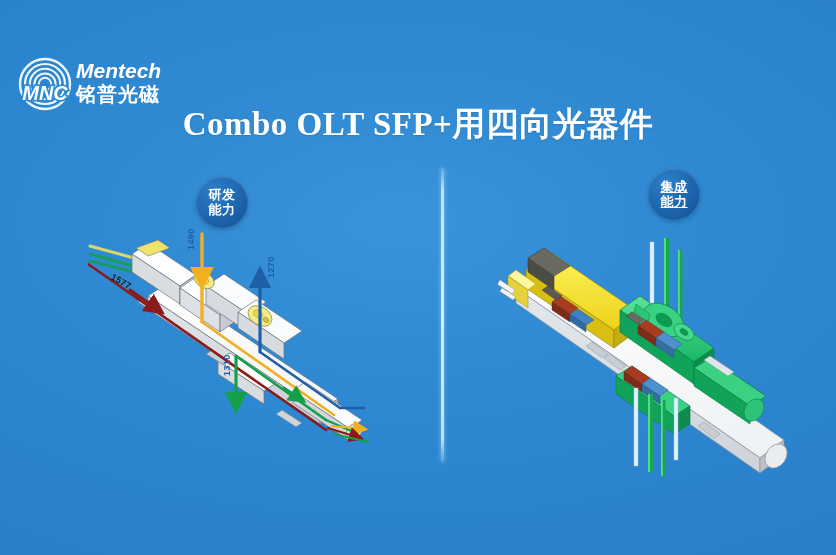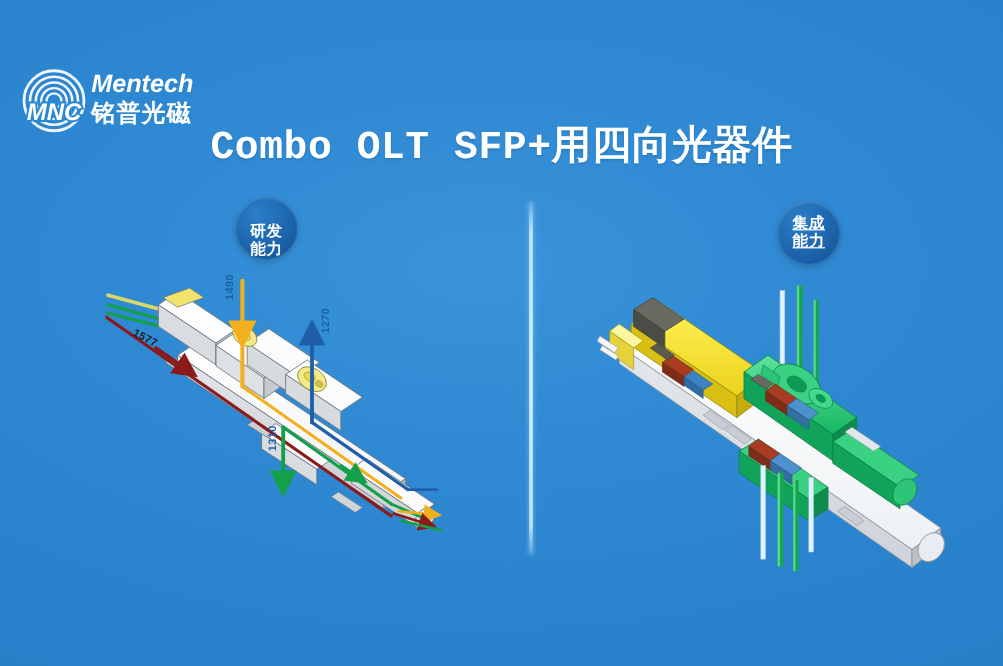--- a/index.html
+++ b/index.html
@@ -73,21 +73,21 @@
     left: 0;
     top: 104px;
     width: 836px;
     text-align: center;
     color: #ffffff;
     font-size: 33px;
     font-weight: bold;
     letter-spacing: 0.5px;
     line-height: 40px;
     white-space: nowrap;
-    font-family: Liberation Mono, monospace;
+    font-family: Liberation Serif, serif;
     text-shadow: 0 1px 2px rgba(0,0,0,0.12);
   }
 
   
   #divider {
     position: absolute;
     left: 441px;
     top: 168px;
     width: 3px;
     height: 294px;
@@ -113,21 +113,21 @@
     font-family: "DejaVu Sans", sans-serif;
     font-size: 13px;
     font-weight: bold;
     line-height: 15px;
     display: flex;
     flex-direction: column;
     align-items: center;
     justify-content: center;
     letter-spacing: 0.5px;
   }
-  #badge-left  { left: 196px; top: 164px; justify-content: flex-end; }
+  #badge-left  { left: 196px; top: 176px; }
   #badge-right { left: 648px; top: 168px; text-decoration: underline; }
   .badge span { display: block; }
 
   
   .figure {
     position: absolute;
   }
   #figure-left  { left: 88px;  top: 228px; width: 310px; height: 235px; }
   #figure-right { left: 498px; top: 228px; width: 330px; height: 250px; }
 

